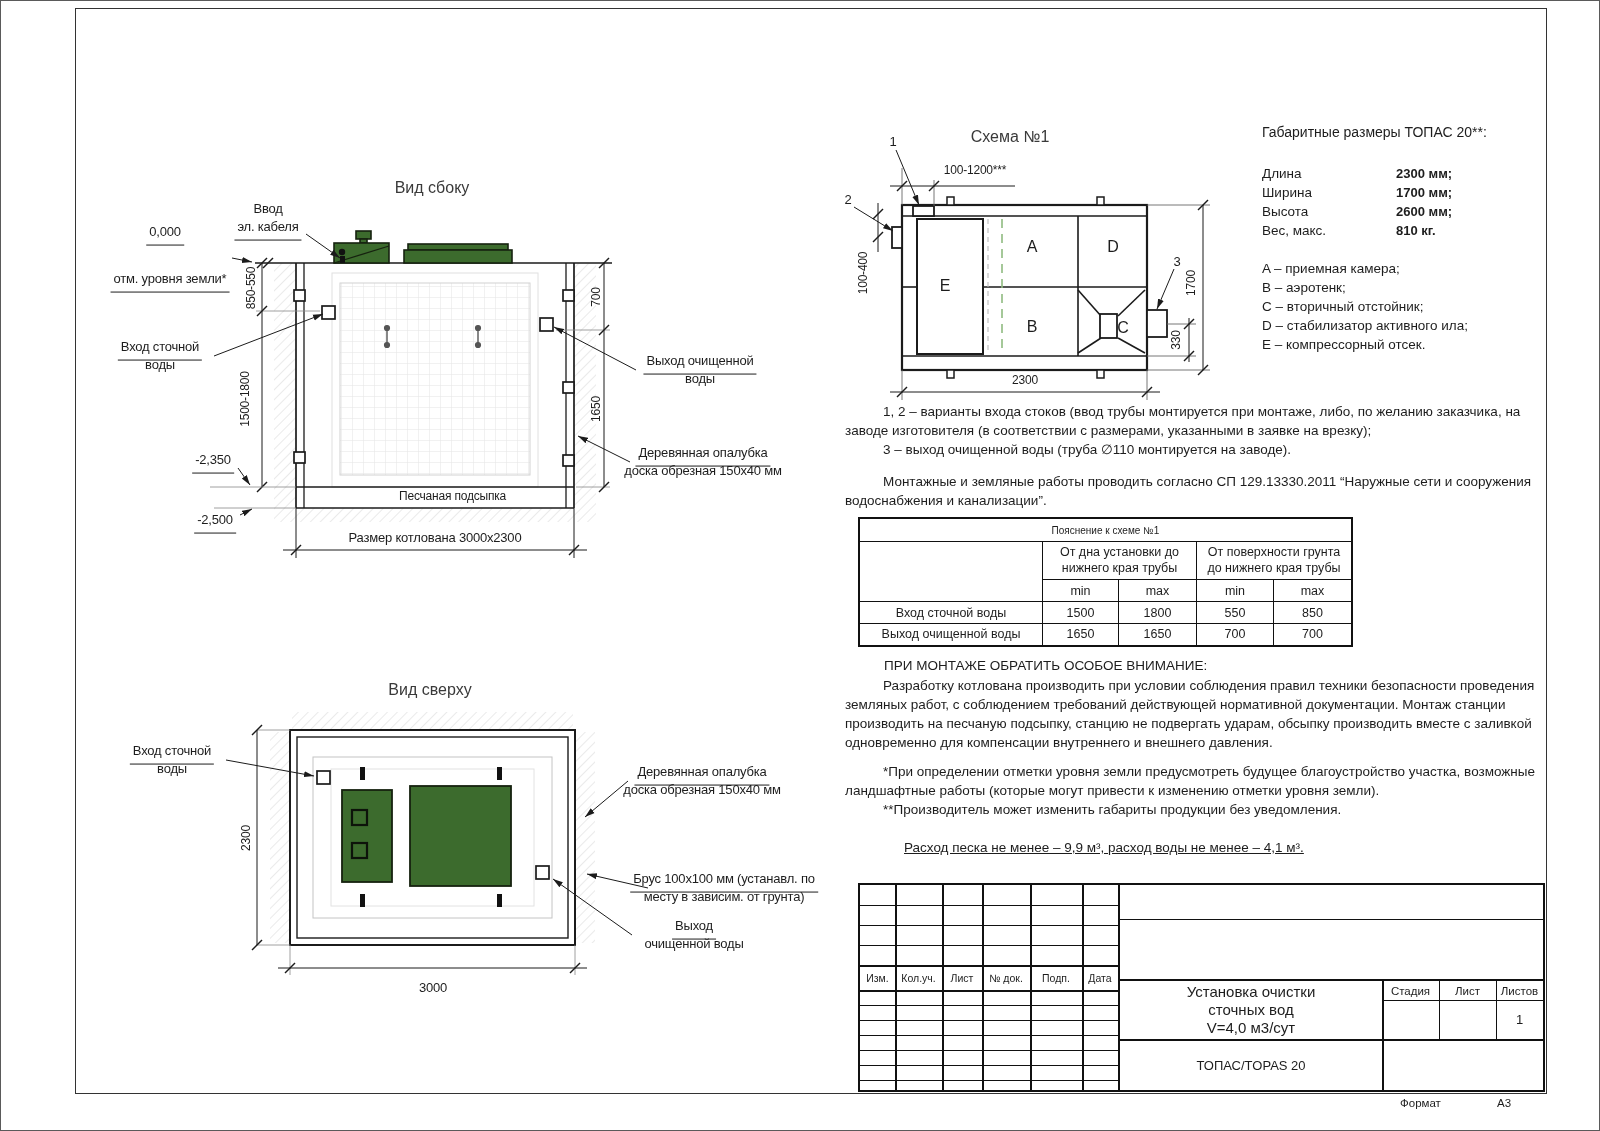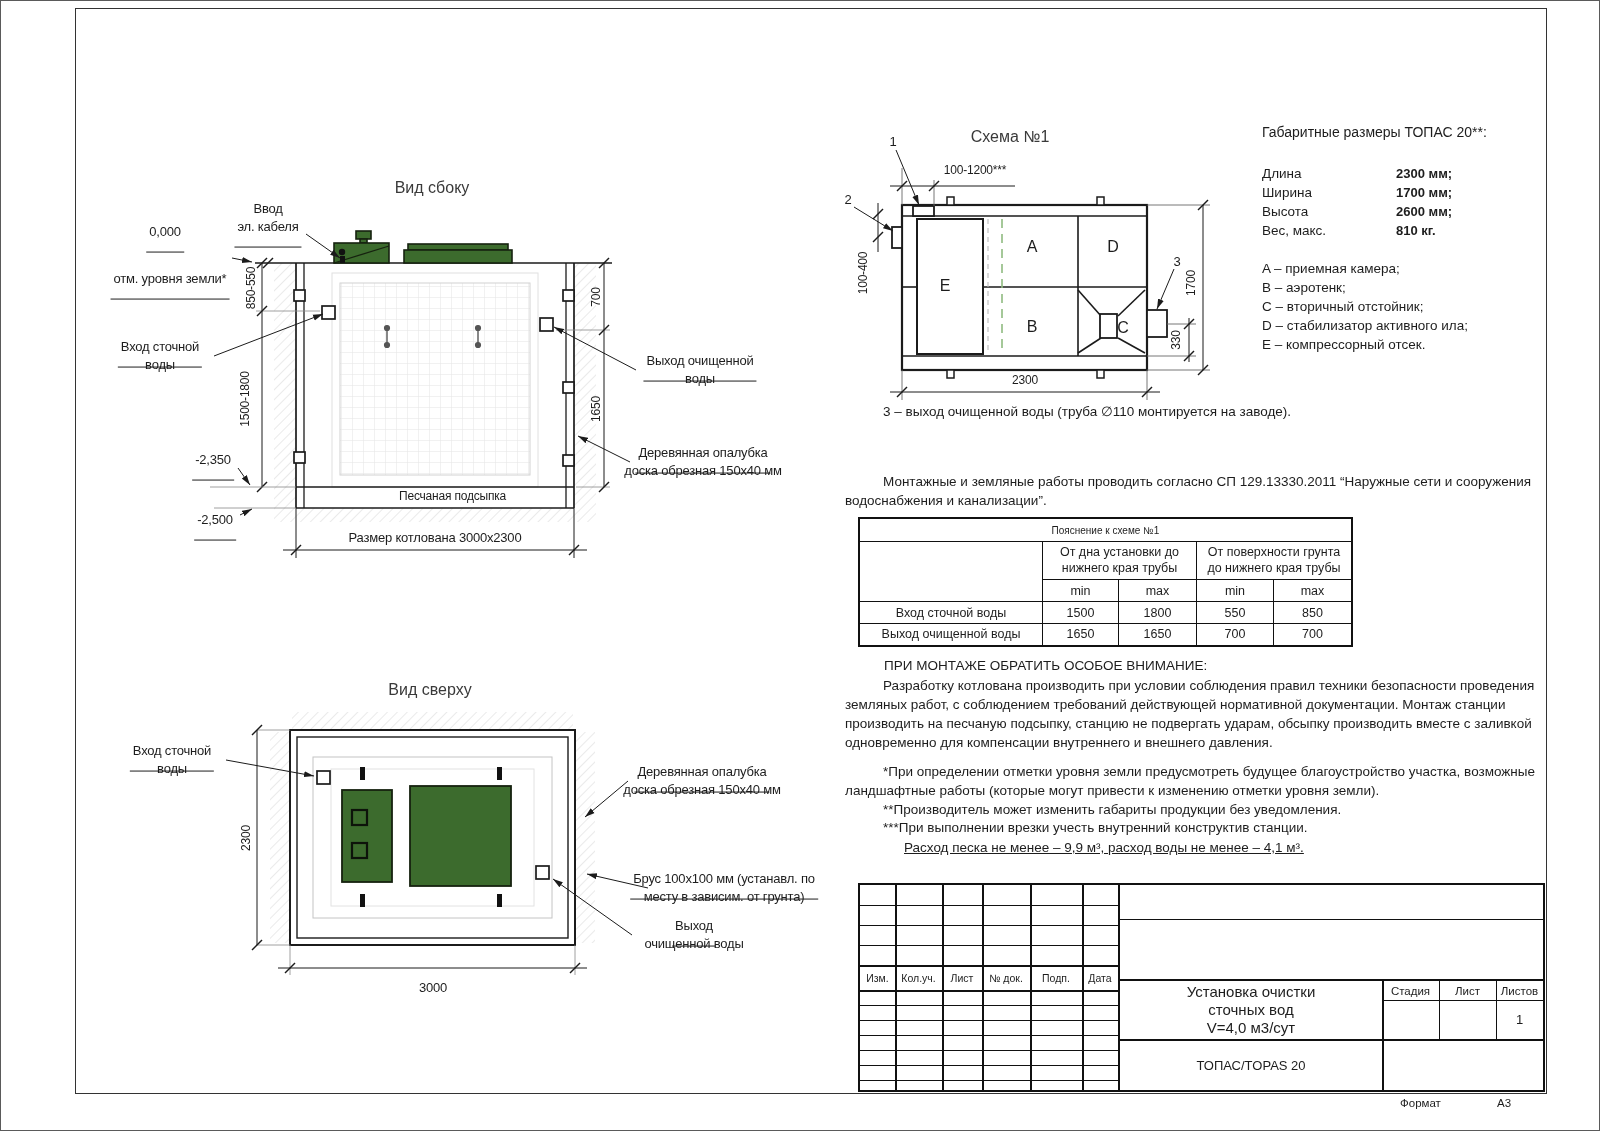--- a/index.html
+++ b/index.html
@@ -5,21 +5,21 @@
   html,body{margin:0;padding:0;background:#fff;}
   #page{position:relative;width:1600px;height:1131px;background:#fff;overflow:hidden;
         font-family:"Liberation Sans",sans-serif;color:#1d1d1d;}
   .outer-border{position:absolute;inset:0;border:1px solid #5a5a5a;}
   .frame{position:absolute;left:75px;top:8px;width:1470px;height:1084px;border:1.3px solid #333;}
   svg{position:absolute;left:0;top:0;}
   .lbl{position:absolute;white-space:nowrap;font-size:13px;line-height:1.3;text-align:center;
        transform:translate(-50%,-50%);letter-spacing:-0.2px;}
   .lbl.small{font-size:12px;}
   .vlbl{position:absolute;white-space:nowrap;font-size:12px;transform:translate(-50%,-50%) rotate(-90deg);letter-spacing:-0.2px;}
-  .u{border-bottom:1.2px solid #1d1d1d;padding:0 3px 13px 3px;}
+  .u{border-bottom:1.2px solid #1d1d1d;padding:0 3px 6px 3px;}
   .view-title{position:absolute;transform:translate(-50%,-50%);font-size:16px;color:#3a3a3a;white-space:nowrap;}
   .main-title{position:absolute;left:810px;top:48px;transform:translate(-50%,-50%);
        font-size:24px;color:#474747;letter-spacing:1px;white-space:nowrap;}
   .blk{position:absolute;font-size:13.5px;line-height:19px;}
   .blk p{margin:0;text-indent:38px;}
   .dim-row{position:absolute;font-size:13.5px;white-space:nowrap;}
   .dim-val{position:absolute;font-size:13px;white-space:nowrap;font-weight:bold;}
   .legend-line{position:absolute;font-size:13.5px;white-space:nowrap;}
   .exp-table{position:absolute;left:858px;top:517px;border-collapse:collapse;font-size:12.5px;}
   .exp-table td{border:1px solid #111;text-align:center;vertical-align:middle;padding:0 3px;}
@@ -351,20 +351,21 @@
   <div class="dim-val" style="left:1396px;top:204px;">2600 мм;</div>
   <div class="dim-row" style="left:1262px;top:223px;">Вес, макс.</div>
   <div class="dim-val" style="left:1396px;top:223px;">810 кг.</div>
   <div class="legend-line" style="left:1262px;top:261px;">A – приемная камера;</div>
   <div class="legend-line" style="left:1262px;top:280px;">B – аэротенк;</div>
   <div class="legend-line" style="left:1262px;top:299px;">C – вторичный отстойник;</div>
   <div class="legend-line" style="left:1262px;top:318px;">D – стабилизатор активного ила;</div>
   <div class="legend-line" style="left:1262px;top:337px;">E – компрессорный отсек.</div>
 
   <div class="blk" style="left:845px;top:402px;width:700px;">
+    <p>1, 2 – варианты входа  стоков (ввод трубы монтируется при монтаже, либо, по желанию заказчика, на заводе изготовителя (в соответствии с размерами, указанными в заявке на врезку);</p>
     <p>3 – выход очищенной воды (труба ∅110 монтируется на заводе).</p>
   </div>
   <div class="blk" style="left:845px;top:472px;width:700px;">
     <p>Монтажные и земляные работы проводить согласно СП 129.13330.2011 “Наружные сети и сооружения водоснабжения и канализации”.</p>
   </div>
 
   <table class="exp-table">
     <tbody>
         <tr>
           <td colspan="5" class="t-title">Пояснение к схеме №1</td>
@@ -401,23 +402,20 @@
   <div class="blk" style="left:845px;top:676px;width:700px;text-align:left;">
     <p>Разработку котлована производить при условии соблюдения правил техники безопасности проведения земляных работ, с соблюдением требований действующей нормативной документации. Монтаж станции производить на песчаную подсыпку, станцию не подвергать ударам, обсыпку производить вместе с заливкой одновременно для компенсации внутреннего и внешнего давления.</p>
   </div>
 
   <div class="blk" style="left:845px;top:762px;width:704px;">
     <p>*При определении отметки уровня земли предусмотреть будущее благоустройство участка, возможные ландшафтные работы (которые могут привести к изменению отметки уровня земли).</p>
   </div>
   <div class="blk" style="left:845px;top:800px;width:704px;">
     <p>**Производитель может изменить габариты продукции без уведомления.</p>
   </div>
-  <div class="blk" style="left:845px;top:818px;width:704px;">
-    <p>***При выполнении врезки учесть внутренний конструктив станции.</p>
-  </div>
   <div class="dim-row" style="left:884px;top:840px;text-decoration:underline;margin-left:20px;">Расход песка не менее – 9,9 м³, расход воды не менее – 4,1 м³.</div>
 
   <div class="stamp">
 
     <div class="sline" style="left:258px;top:0;width:2px;height:205px;"></div>
     <div class="sline" style="left:35px;top:0;width:1.5px;height:205px;"></div>
     <div class="sline" style="left:82px;top:0;width:1.5px;height:205px;"></div>
     <div class="sline" style="left:122px;top:0;width:1.5px;height:205px;"></div>
     <div class="sline" style="left:170px;top:0;width:1.5px;height:205px;"></div>
     <div class="sline" style="left:222px;top:0;width:1.5px;height:205px;"></div>

